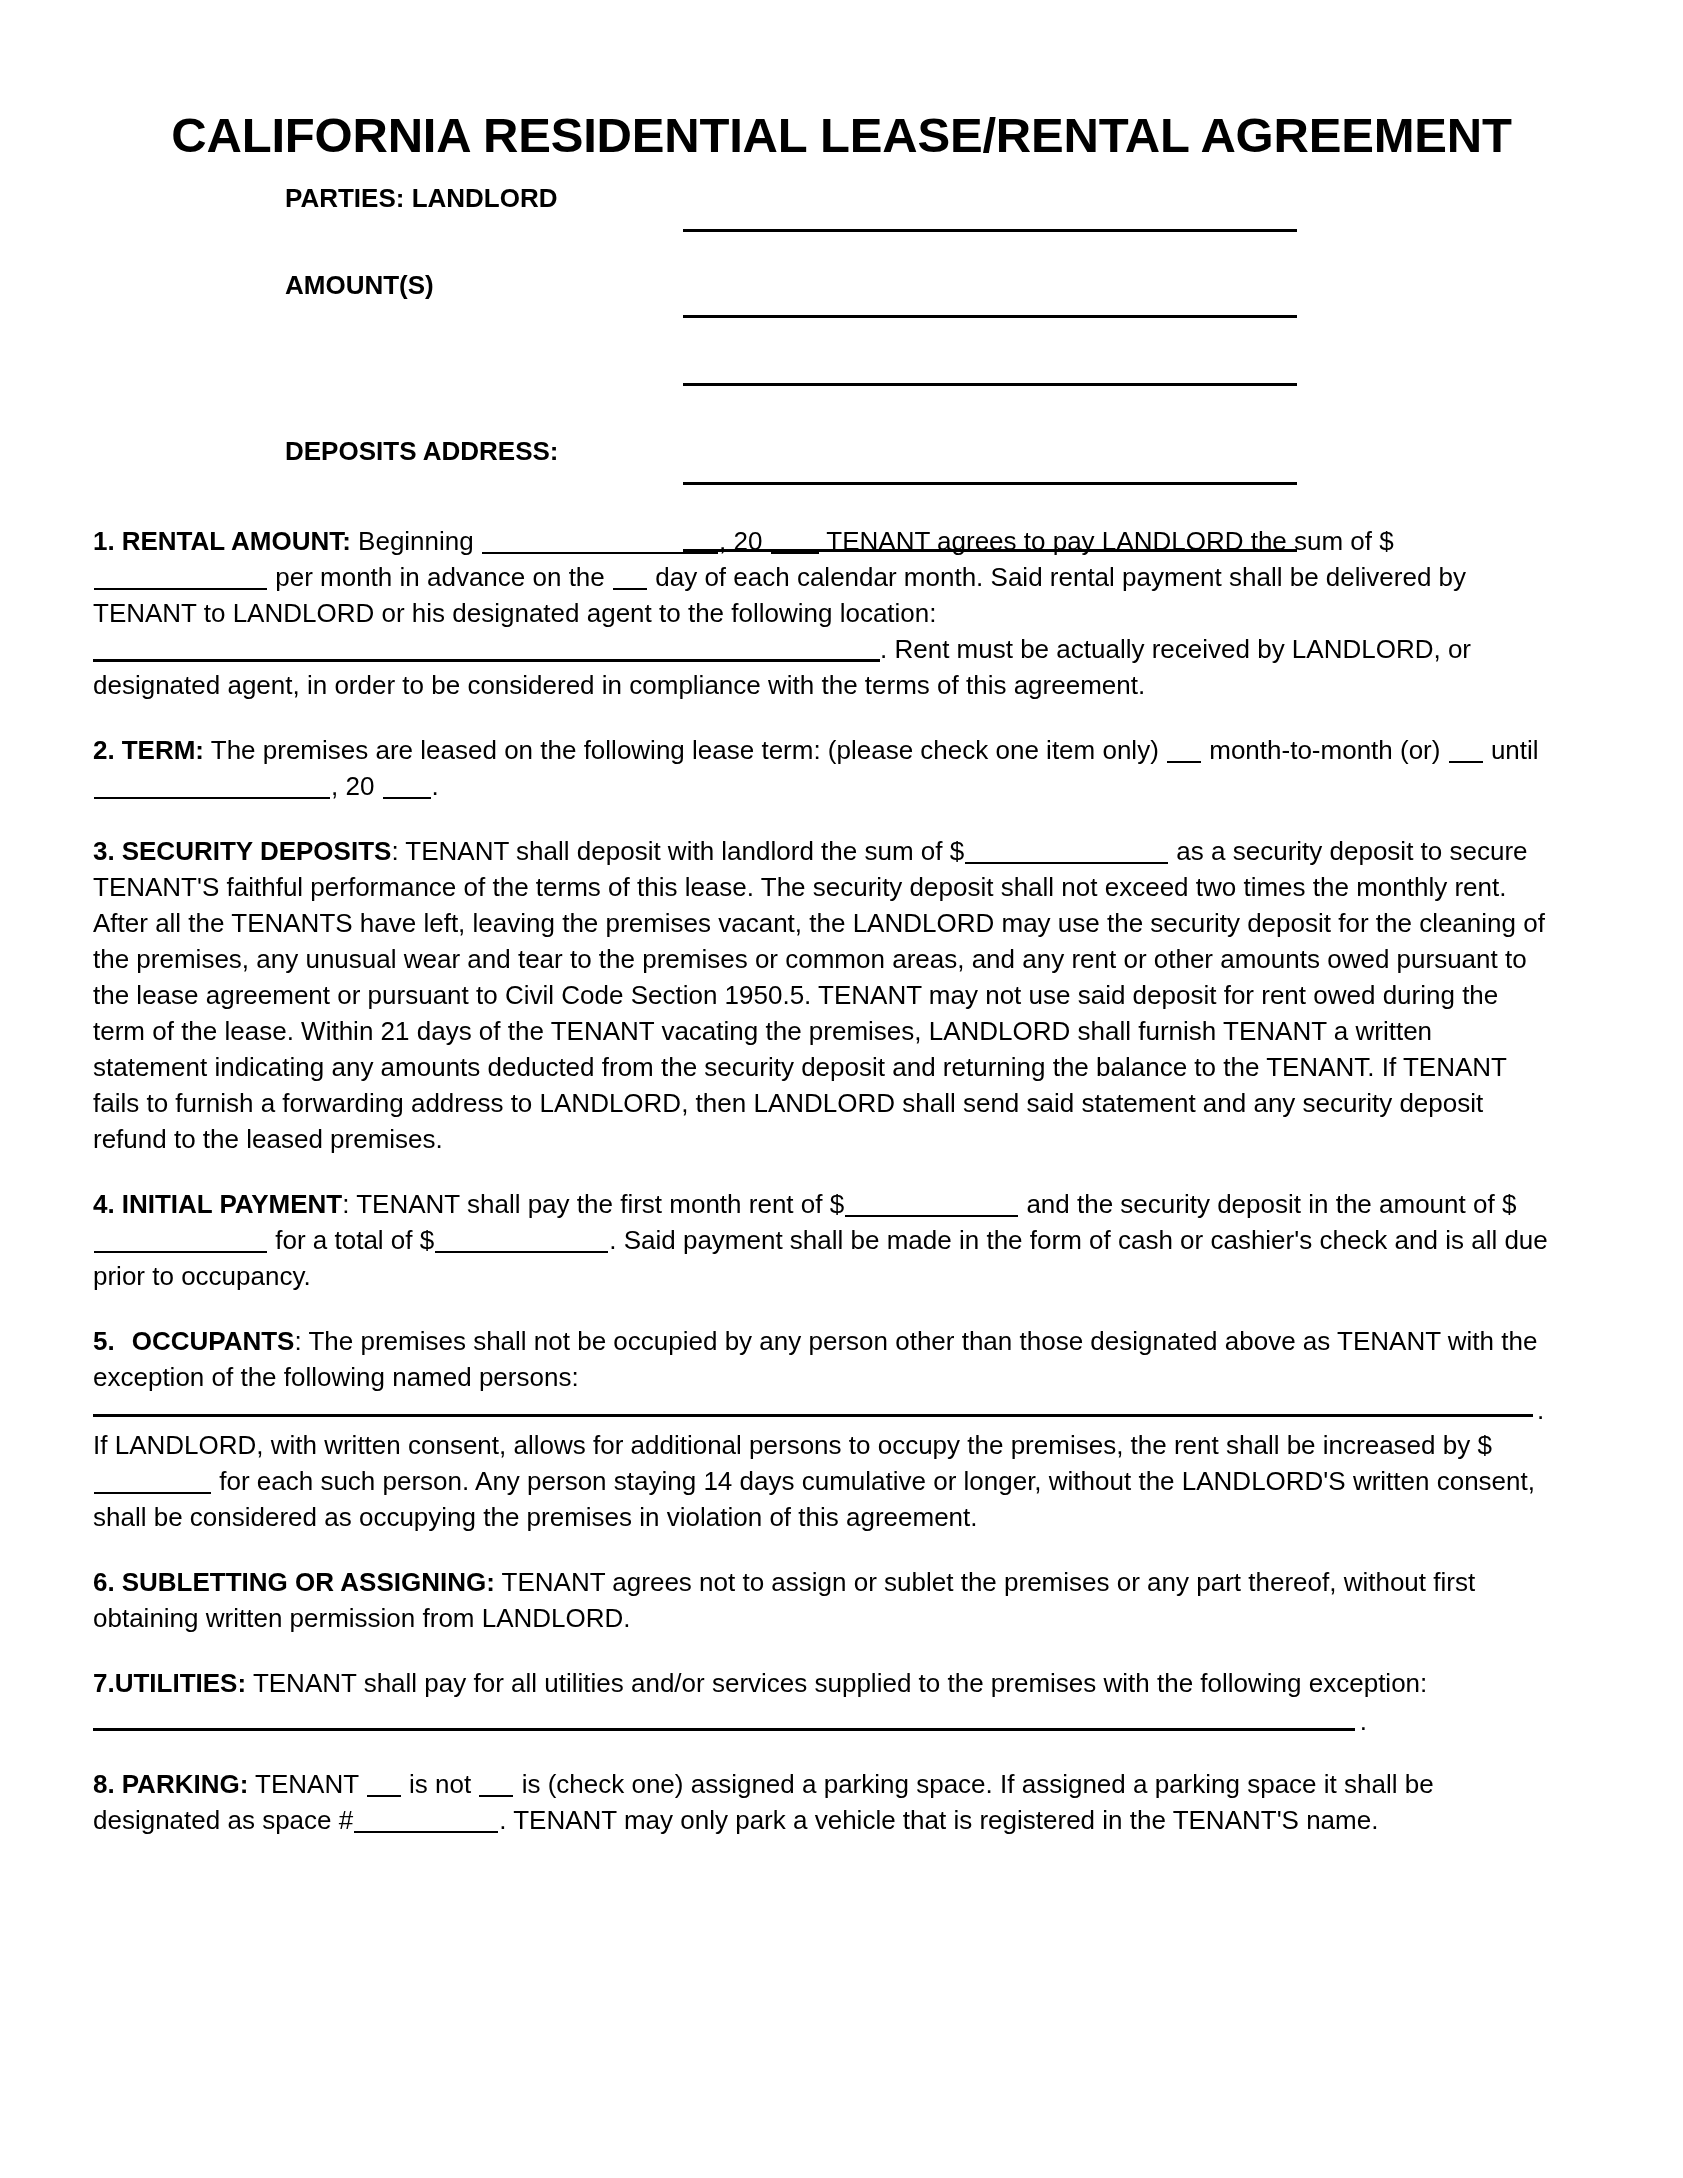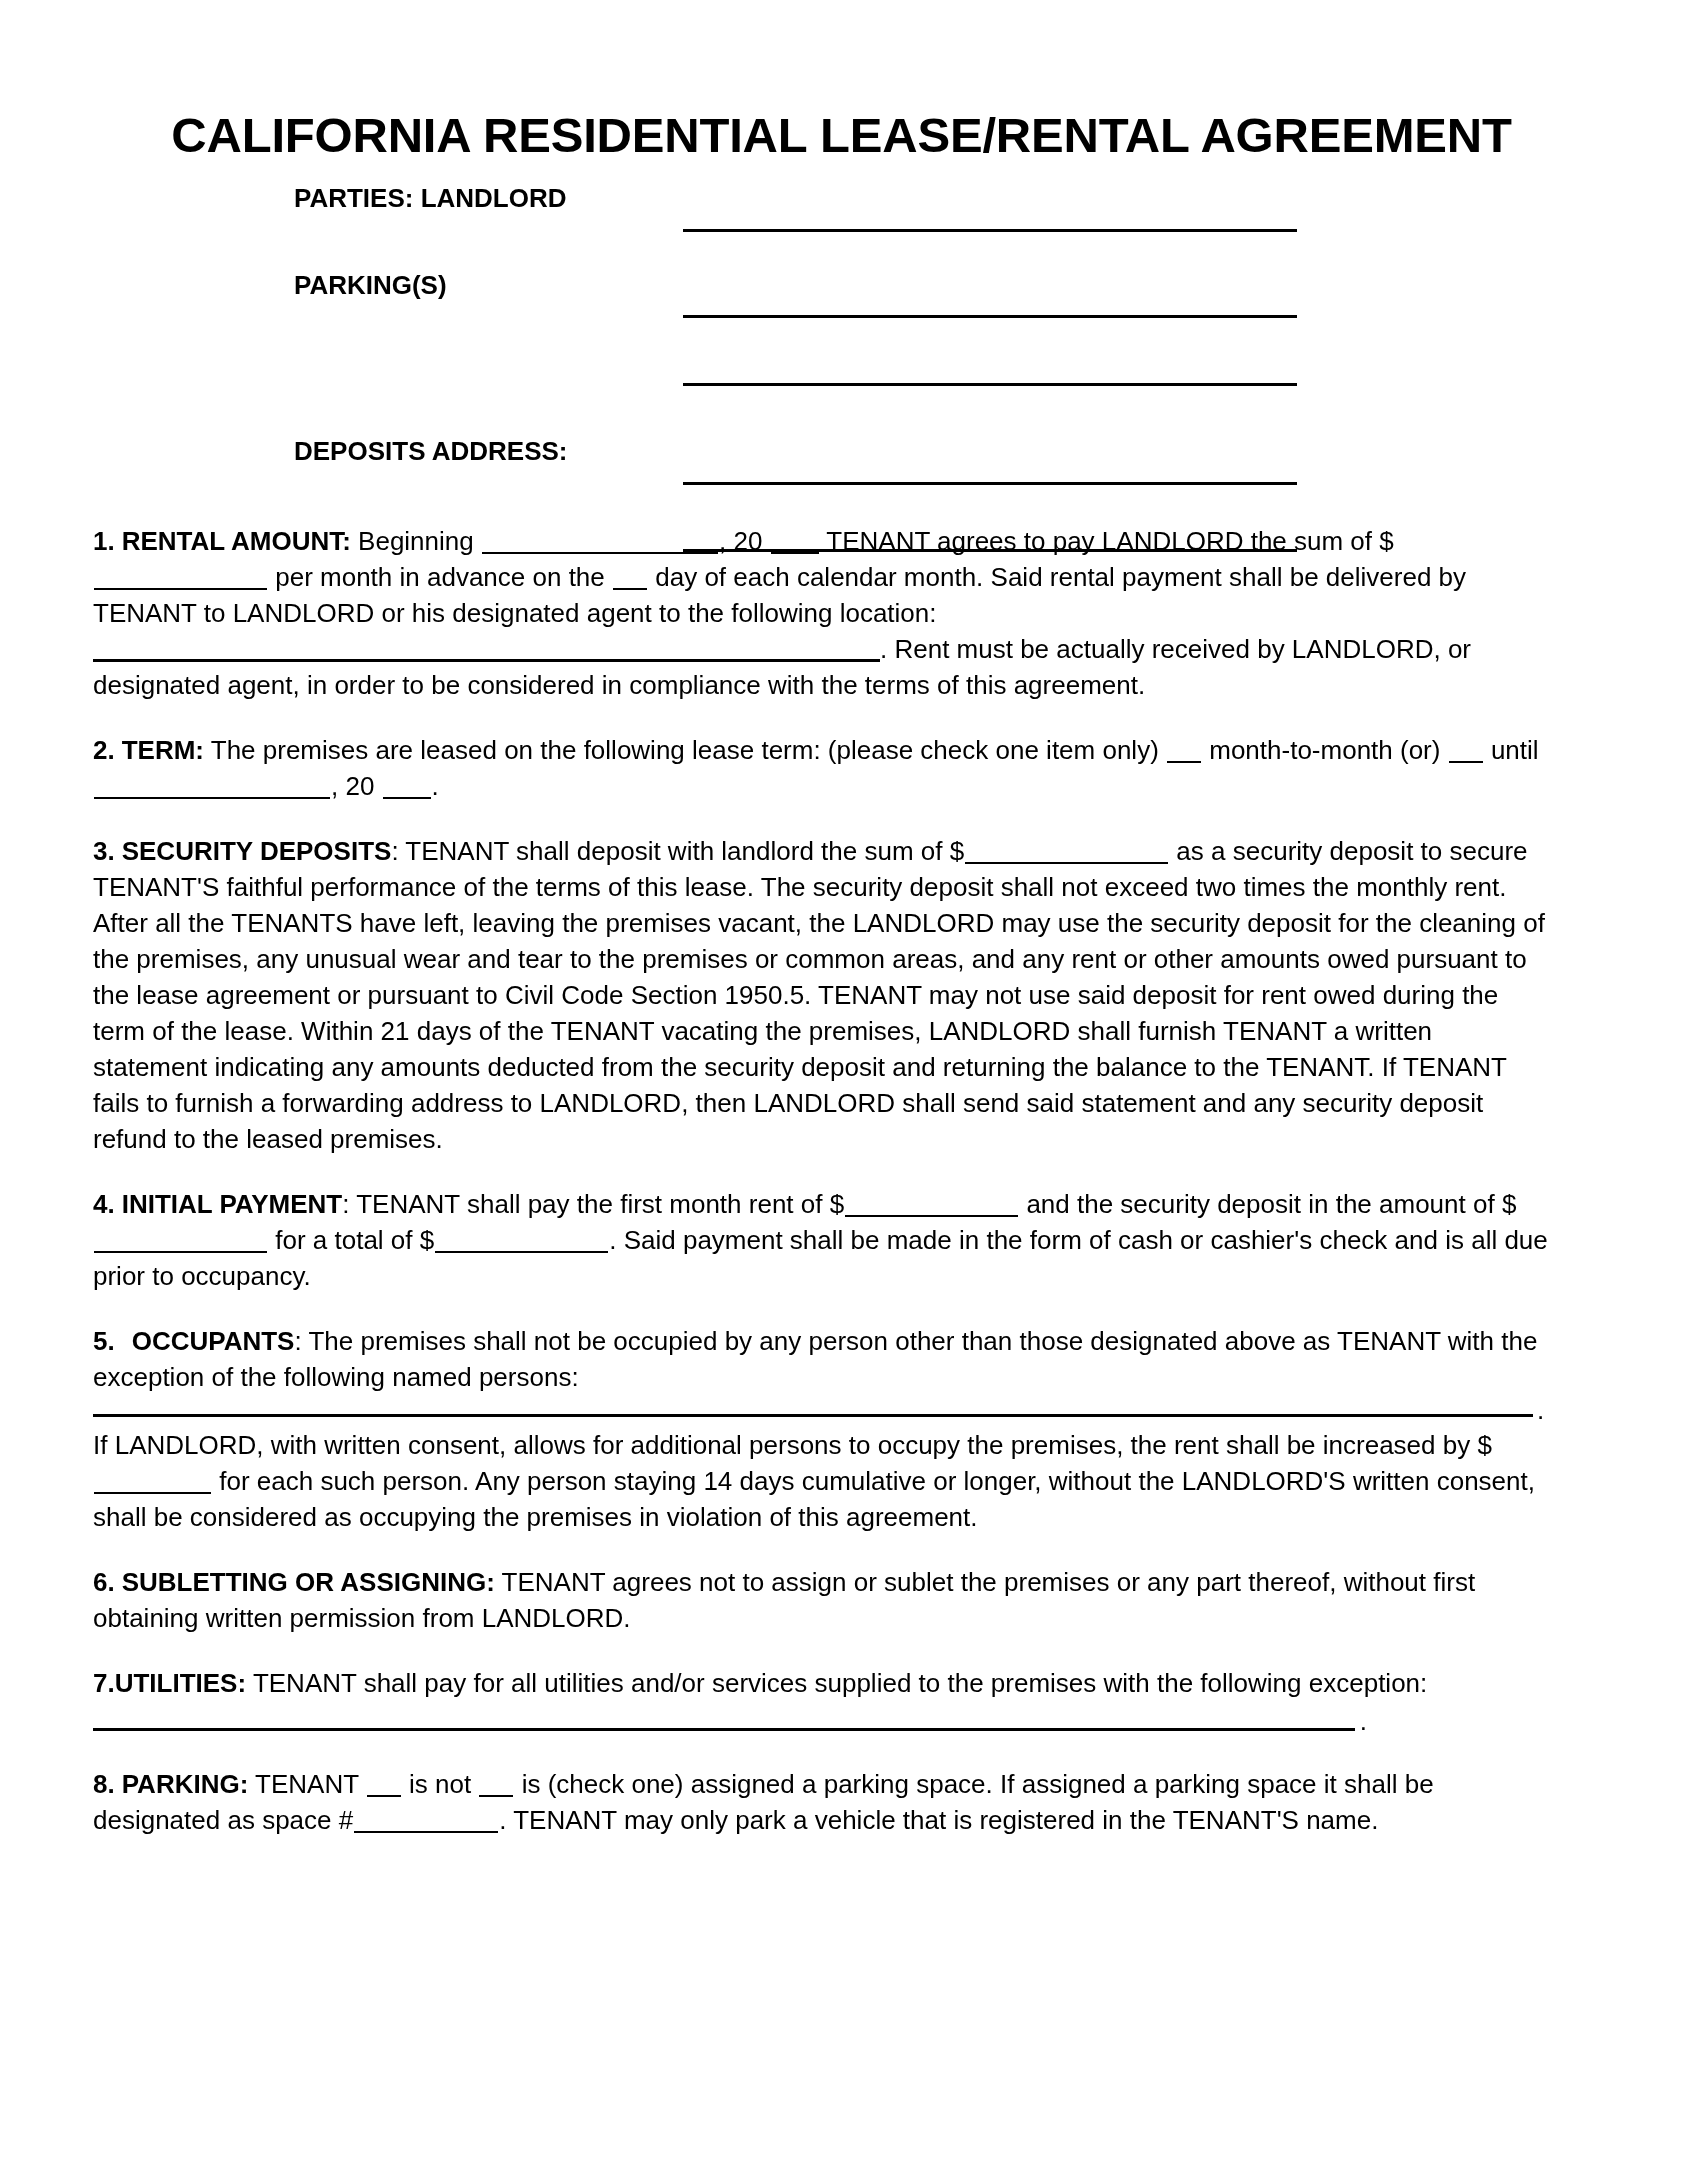--- a/index.html
+++ b/index.html
@@ -42,21 +42,21 @@
     top: 183px;
     left: 0;
     width: 1683px;
   }
   .party-row {
     position: relative;
     height: 71px;
   }
   .party-label {
     position: absolute;
-    left: 294px;
+    left: 285px;
     top: 0;
     font-size: 26px;
     font-weight: bold;
     white-space: nowrap;
   }
   .party-line {
     position: absolute;
     left: 683px;
     width: 614px;
     border-bottom: 3px solid #000;
@@ -157,21 +157,21 @@
   <h1 class="doc-title">CALIFORNIA RESIDENTIAL LEASE/RENTAL AGREEMENT</h1>
 
   <div class="parties">
 
     <div class="party-row">
       <span class="party-label">PARTIES: LANDLORD</span>
       <span class="party-line" style="top:46px;"></span>
     </div>
 
     <div class="party-row" style="height:117px;">
-      <span class="party-label" style="top:16px;">PARKING(S)</span>
+      <span class="party-label" style="top:16px;">AMOUNT(S)</span>
       <span class="party-line" style="top:61px;"></span>
       <span class="party-line" style="top:129px;"></span>
     </div>
 
     <div class="party-row" style="height:119px;">
       <span class="party-label" style="top:65px;">DEPOSITS ADDRESS:</span>
       <span class="party-line" style="top:111px;"></span>
       <span class="party-line" style="top:178px;"></span>
     </div>
 

